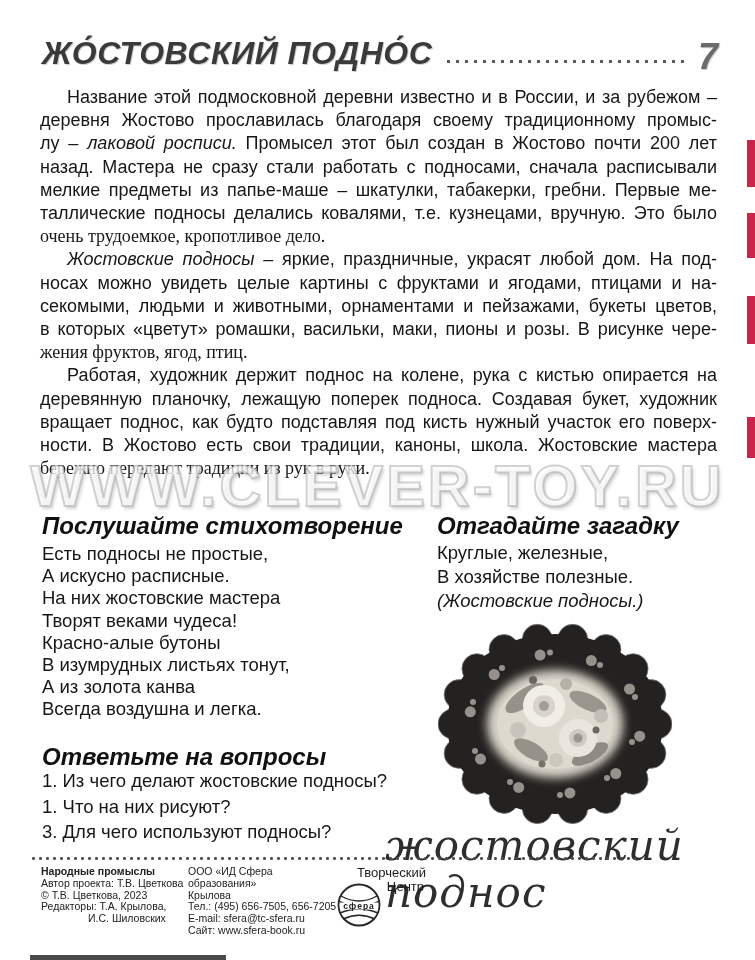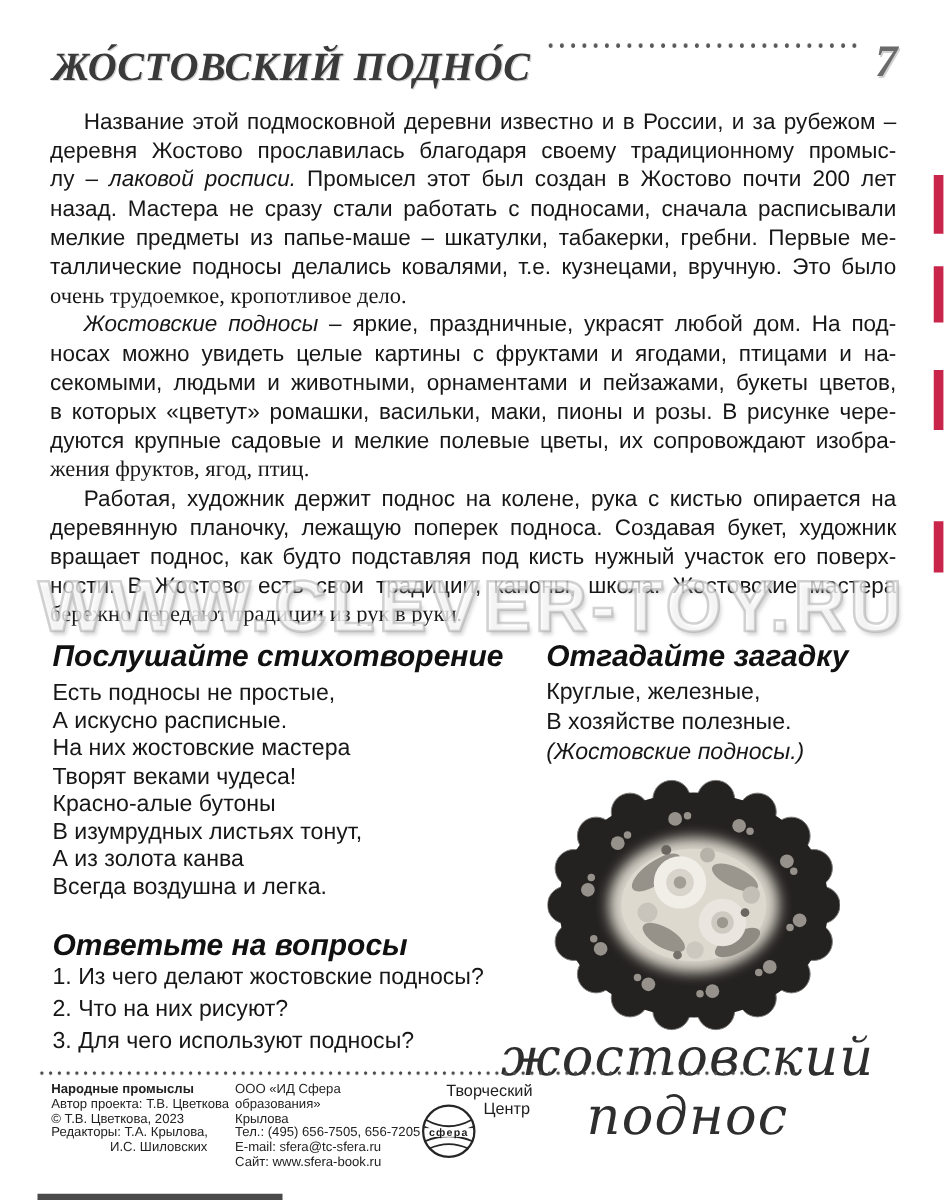--- a/index.html
+++ b/index.html
@@ -1,20 +1,20 @@
 <!DOCTYPE html>
 <html><head>
 <meta charset="utf-8">
 <style>
   html,body{margin:0;padding:0;background:#ffffff;}
   .page{position:relative;width:755px;height:960px;background:#ffffff;overflow:hidden;
         font-family:"Liberation Sans",sans-serif;color:#1b1b1b;}
 
   
-  .title-row{position:absolute;left:42px;top:34px;width:676px;display:flex;align-items:flex-start;font-family:Liberation Serif, serif;}
+  .title-row{position:absolute;left:42px;top:34px;width:676px;display:flex;align-items:flex-end;}
   .title{font-size:32px;font-weight:bold;font-style:italic;color:#3a3a3a;white-space:nowrap;
          letter-spacing:0.5px;text-shadow:1px 1px 0 rgba(120,120,120,.35);line-height:38px;}
   .leader{flex:1;height:5px;margin:0 10px 8px 12px;
           background-image:radial-gradient(circle,#5a5a5a 1.6px,rgba(0,0,0,0) 1.9px);
           background-size:9px 5px;background-repeat:repeat-x;background-position:0 50%;}
   .pagenum{font-size:36px;font-style:italic;font-weight:bold;color:#6b6b6b;line-height:30px;
            text-shadow:1px 1px 0 rgba(120,120,120,.35);}
 
   
   .article{position:absolute;left:40px;top:86px;width:677px;font-size:18px;line-height:23.2px;color:#171717;}
@@ -34,21 +34,21 @@
   .h-riddle{left:437px;top:512px;}
   .h-quest{left:42px;top:743px;font-style:italic;}
   .poem{position:absolute;left:42px;top:543px;font-size:18.5px;line-height:22.2px;color:#171717;}
   .riddle{position:absolute;left:437px;top:541px;font-size:18.5px;line-height:24px;color:#171717;}
   .questions{position:absolute;left:42px;top:768px;font-size:18.5px;line-height:25.6px;color:#171717;}
 
   
   .tray{position:absolute;left:438px;top:618px;width:234px;height:212px;}
 
   
-  .script-caption{position:absolute;right:40px;top:822px;width:330px;text-align:center;
+  .script-caption{position:absolute;right:40px;top:822px;width:330px;text-align:left;
                   font-family:"DejaVu Serif",serif;font-style:italic;font-size:42px;line-height:47px;
                   color:#2e2e2e;letter-spacing:1px;}
 
   
   .footer-dots{position:absolute;left:30px;top:856px;width:606px;height:5px;
                background-image:radial-gradient(circle,#4c4c4c 1.3px,rgba(0,0,0,0) 1.6px);
                background-size:7px 5px;background-repeat:repeat-x;background-position:0 50%;}
   .footer{position:absolute;left:41px;top:866px;width:392px;display:flex;
           font-size:10.5px;line-height:11.8px;color:#222;}
   .f-col1{width:147px;}
@@ -86,21 +86,20 @@
         <div class="jline">назад. Мастера не сразу стали работать с подносами, сначала расписывали</div>
         <div class="jline">мелкие предметы из папье-маше – шкатулки, табакерки, гребни. Первые ме-</div>
         <div class="jline">таллические подносы делались ковалями, т.е. кузнецами, вручную. Это было</div>
         <div class="jline last">очень трудоемкое, кропотливое дело.</div>
       </div>
       <div class="para">
         <div class="jline first"><i>Жостовские подносы</i> – яркие, праздничные, украсят любой дом. На под-</div>
         <div class="jline">носах можно увидеть целые картины с фруктами и ягодами, птицами и на-</div>
         <div class="jline">секомыми, людьми и животными, орнаментами и пейзажами, букеты цветов,</div>
         <div class="jline">в которых «цветут» ромашки, васильки, маки, пионы и розы. В рисунке чере-</div>
-        <div class="jline">дуются крупные садовые и мелкие полевые цветы, их сопровождают изобра-</div>
         <div class="jline last">жения фруктов, ягод, птиц.</div>
       </div>
       <div class="para">
         <div class="jline first">Работая, художник держит поднос на колене, рука с кистью опирается на</div>
         <div class="jline">деревянную планочку, лежащую поперек подноса. Создавая букет, художник</div>
         <div class="jline">вращает поднос, как будто подставляя под кисть нужный участок его поверх-</div>
         <div class="jline">ности. В Жостово есть свои традиции, каноны, школа. Жостовские мастера</div>
         <div class="jline last">бережно передают традиции из рук в руки.</div>
       </div>
     </div>
@@ -122,21 +121,21 @@
   <div class="sec-head h-riddle">Отгадайте загадку</div>
   <div class="riddle">
       <div class="rline">Круглые, железные,</div>
       <div class="rline">В хозяйстве полезные.</div>
       <div class="rline"><i>(Жостовские подносы.)</i></div>
     </div>
 
   <div class="sec-head h-quest">Ответьте на вопросы</div>
   <div class="questions">
       <div class="qline">1. Из чего делают жостовские подносы?</div>
-      <div class="qline">2. Что на них рисуют?</div>
+      <div class="qline">1. Что на них рисуют?</div>
       <div class="qline">3. Для чего используют подносы?</div>
     </div>
 
   <div class="tray">
     <svg width="234" height="212" viewBox="0 0 234 212">
       <g fill="#242220" stroke="#7d7d7d" stroke-width="0.8">
         <circle cx="219" cy="106" r="15"></circle>
           <circle cx="212.9" cy="135.4" r="15"></circle>
         <circle cx="195.1" cy="161.3" r="15"></circle>
           <circle cx="168" cy="180.5" r="15"></circle>

